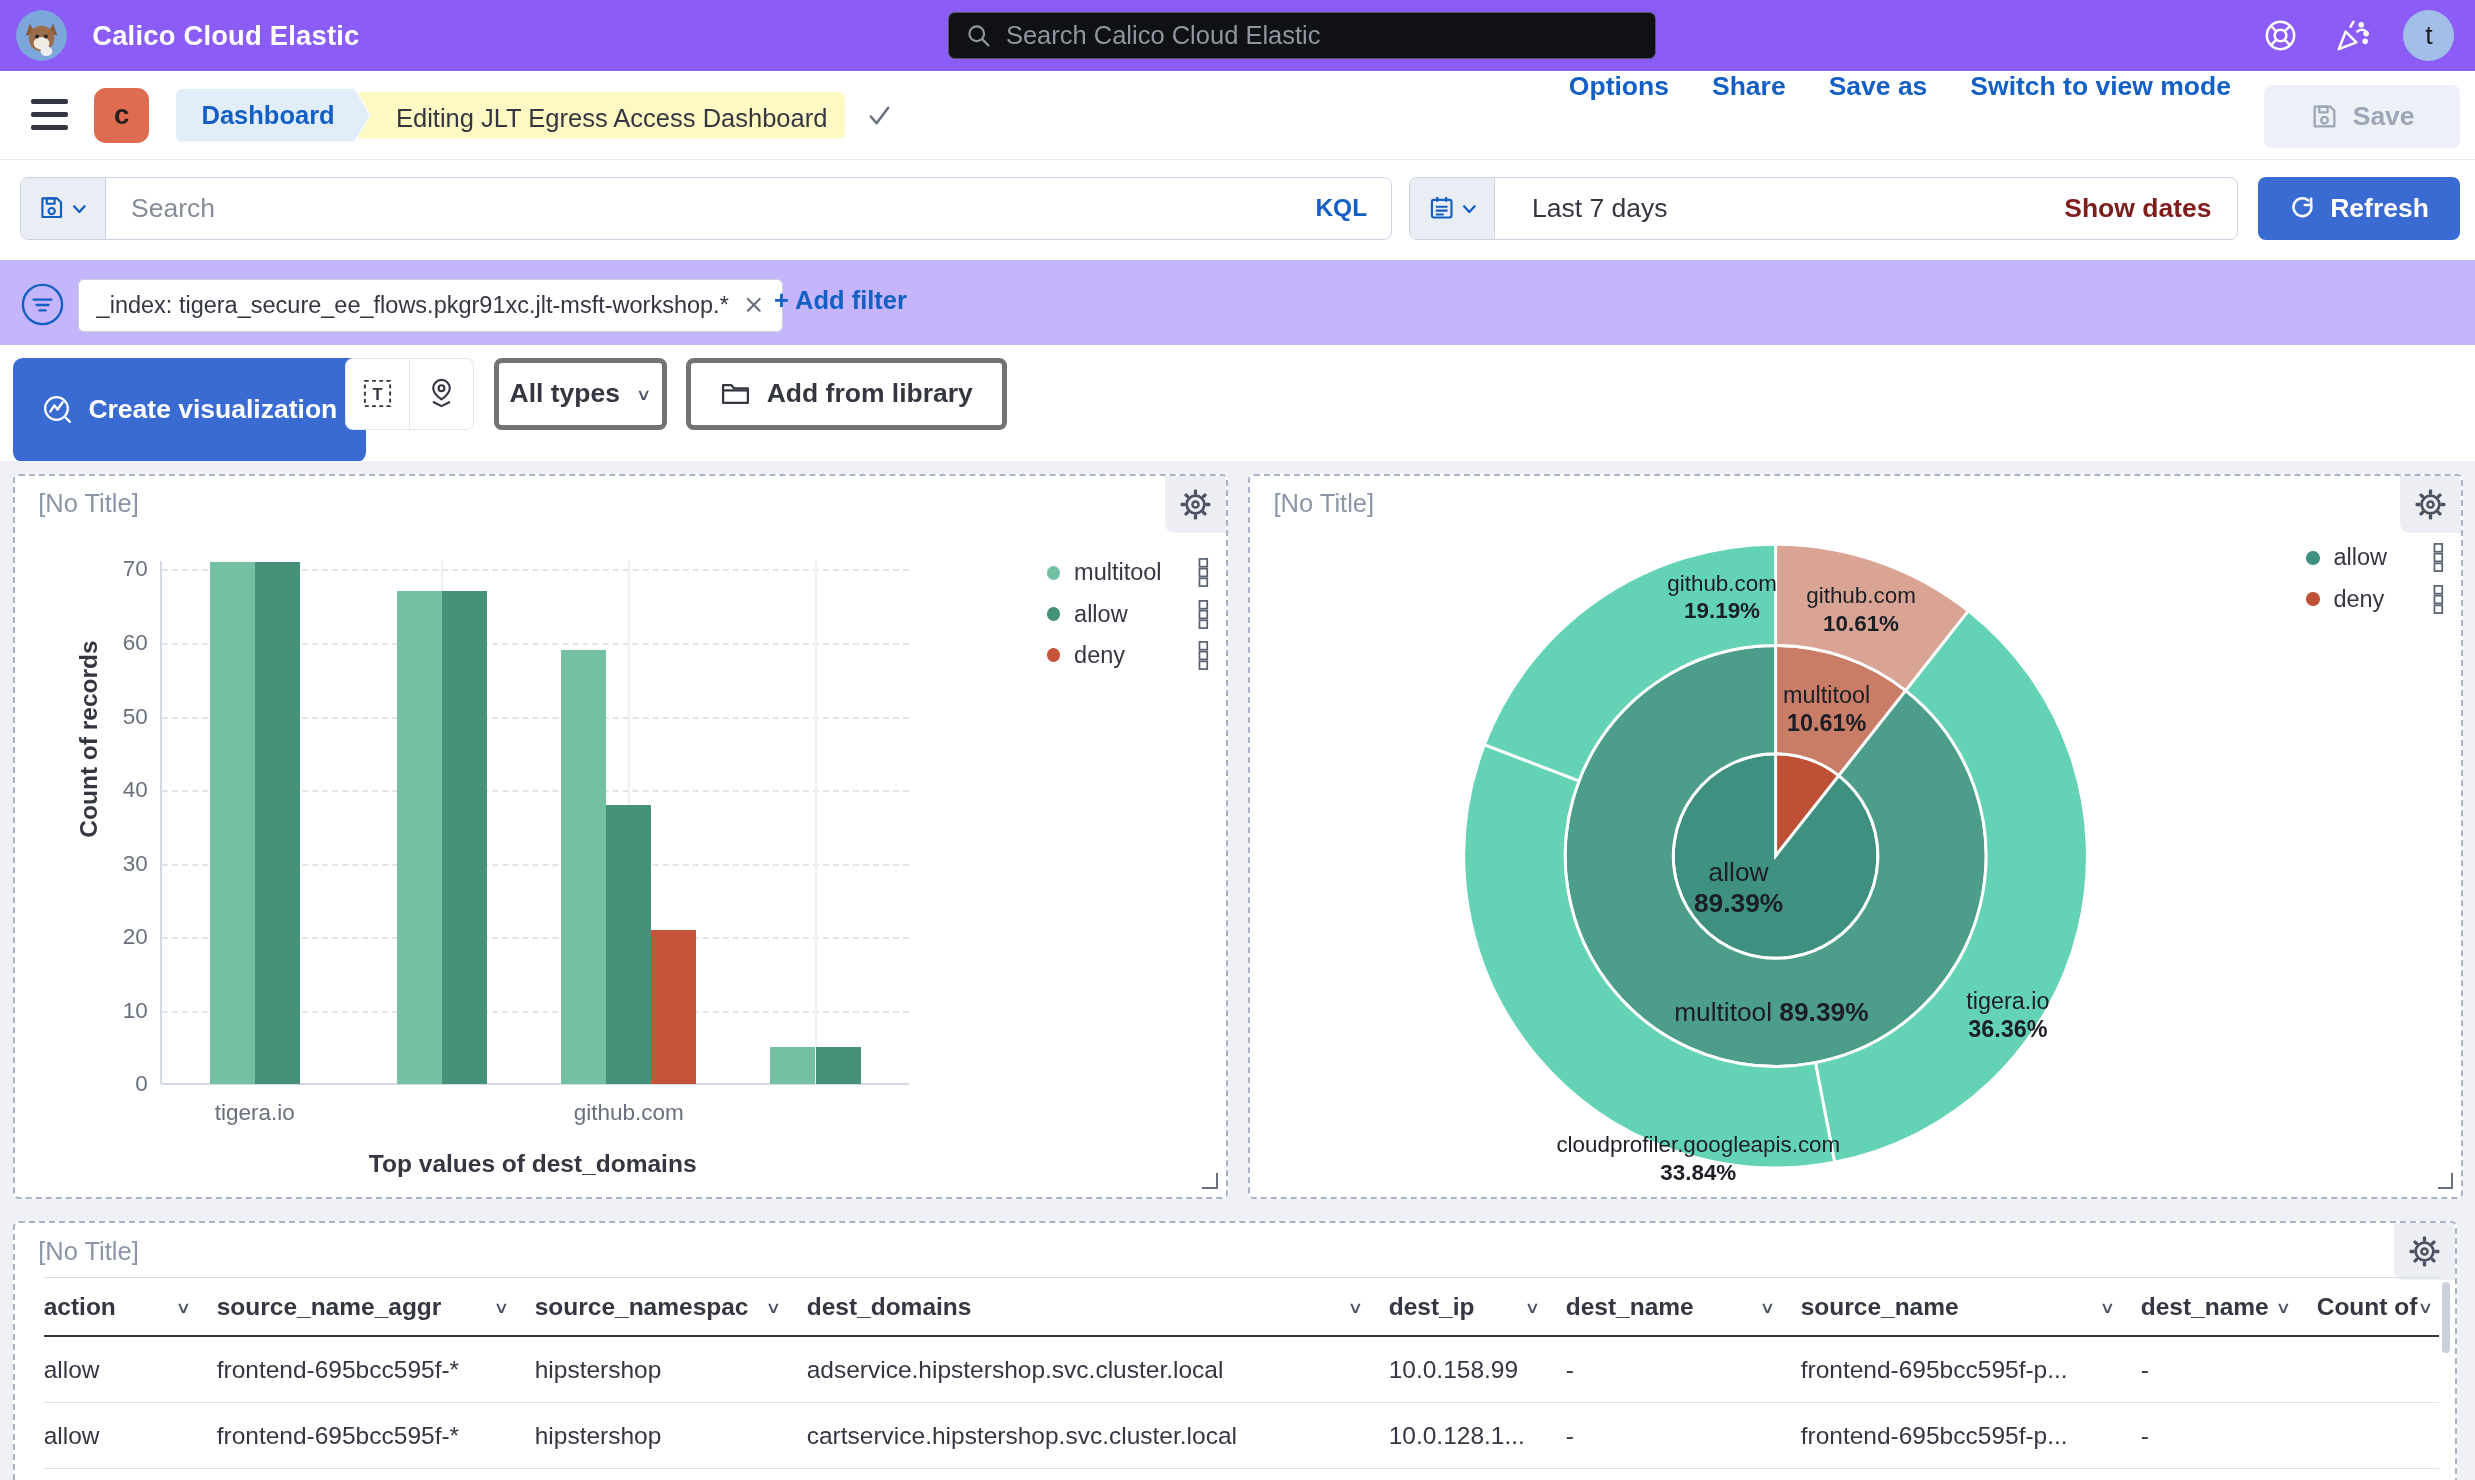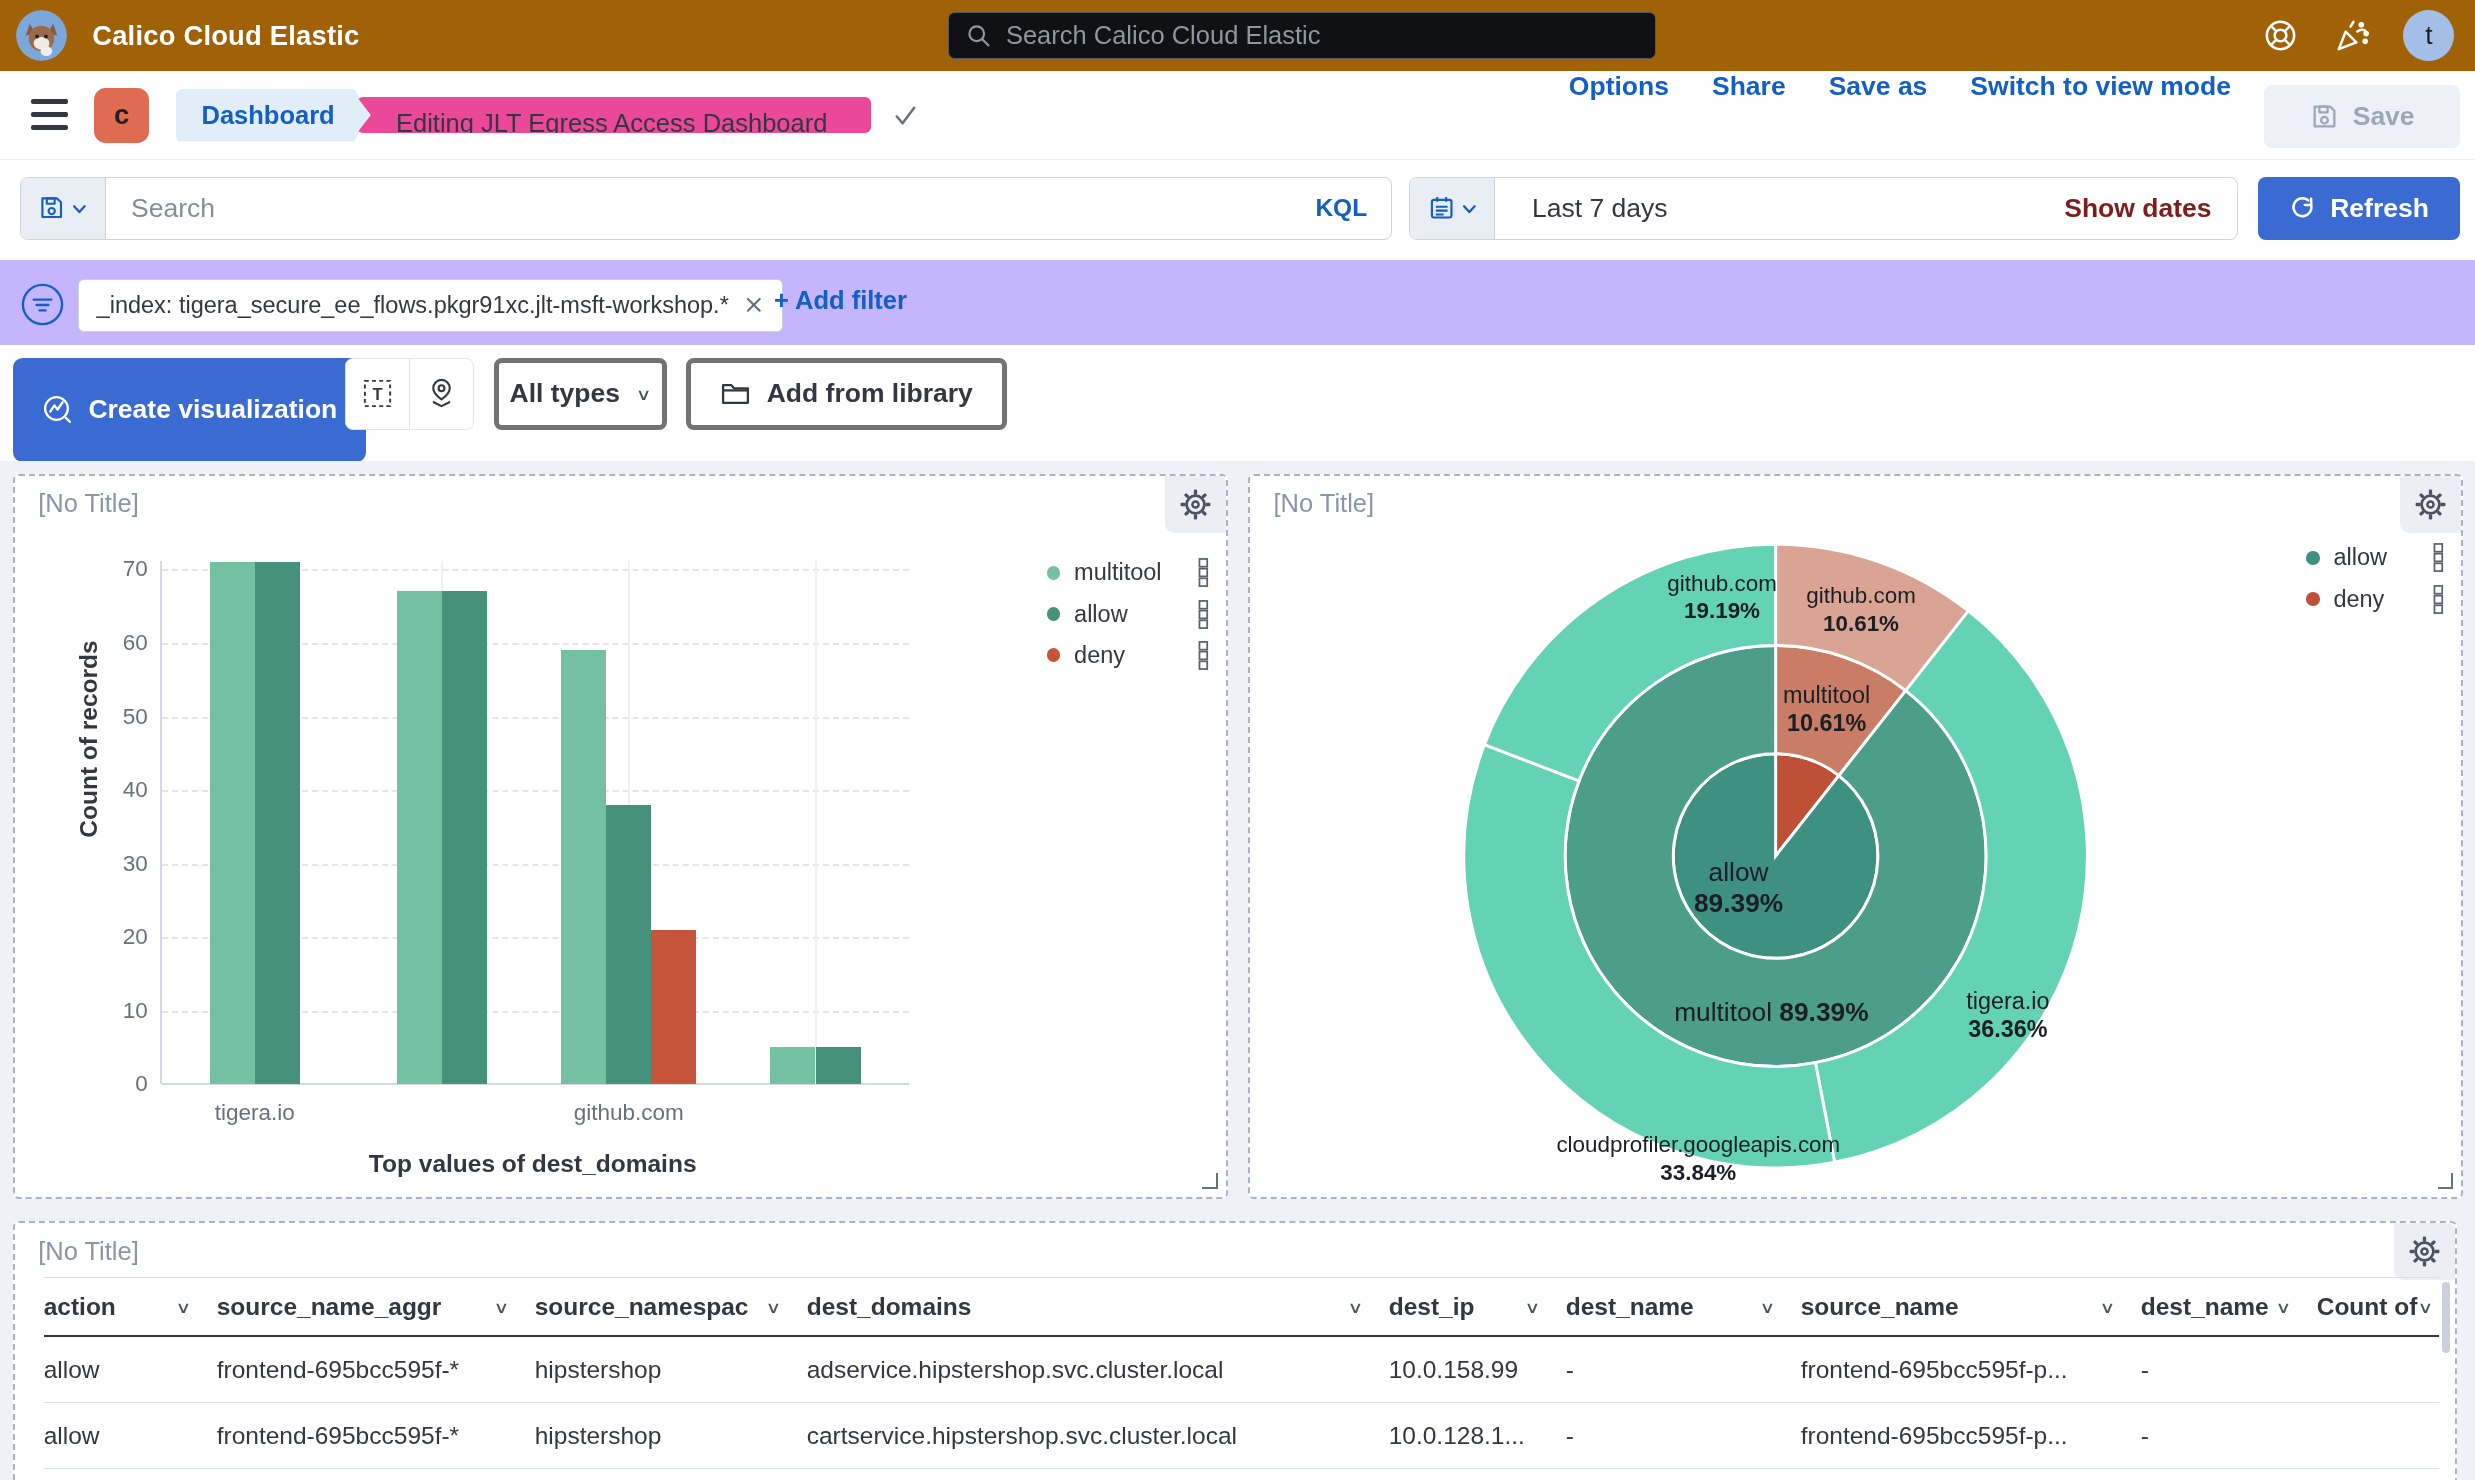--- a/index.html
+++ b/index.html
@@ -2,42 +2,42 @@
 <html><head>
 <meta charset="utf-8">
 <style>
   html,body{margin:0;padding:0}
   body{width:2476px;height:1480px;position:relative;overflow:hidden;background:#fff;
        font-family:"Liberation Sans",sans-serif;color:#343741}
   svg{display:block}
   input{font-family:"Liberation Sans",sans-serif}
 
   
-  .app-header{position:absolute;left:0;top:0;right:0;height:71px;background:#a16207;display:flex;align-items:center}
+  .app-header{position:absolute;left:0;top:0;right:0;height:71px;background:#8b5cf6;display:flex;align-items:center}
   .logo{width:51px;height:51px;margin-left:15.7px;border-radius:50%;overflow:hidden;flex:none}
   .app-title{color:#fff;font-size:27.4px;font-weight:bold;margin-left:25.5px;letter-spacing:0.2px}
   .hdr-search{position:absolute;left:948px;top:11.8px;width:708px;height:47px;border:1px solid #53575F;
               border-radius:6.9px;background:#101114;display:flex;align-items:center;padding:0 15.7px;gap:11.8px;box-sizing:border-box}
   .hdr-search input{flex:1;background:transparent;border:none;outline:none;color:#C8CDD4;font-size:25.5px}
   .hdr-search input::placeholder{color:#8F969F}
   .hdr-right{position:absolute;right:21.6px;top:0;height:71px;display:flex;align-items:center;gap:31px}
   .avatar{width:51px;height:51px;border-radius:50%;background:#A3BFE7;color:#1D1E20;font-size:26.5px;
           display:flex;align-items:center;justify-content:center}
 
   
   .nav-row{position:absolute;top:71px;left:0;right:0;height:89px;background:#fff;border-bottom:1px solid #E8EBF1;box-sizing:border-box}
   .burger{position:absolute;left:31px;top:28px;width:37px;height:31px;display:flex;flex-direction:column;justify-content:space-between;cursor:pointer}
   .burger span{height:4.9px;background:#343741;border-radius:2px}
   .space-badge{position:absolute;left:94px;top:16.7px;width:55px;height:55px;background:#DF6B50;border-radius:11.8px;
                color:#23201F;font-size:27.4px;font-weight:bold;display:flex;align-items:center;justify-content:center}
   .crumbs{position:absolute;left:176px;top:17.6px;display:flex;align-items:center}
   .crumb1{height:53px;line-height:53px;background:#E2EDFA;color:#135FC4;font-size:25.5px;font-weight:600;
           padding:0 35px 0 25.5px;clip-path:polygon(0 0,calc(100% - 15.7px) 0,100% 50%,calc(100% - 15.7px) 100%,0 100%);border-radius:5.9px}
-  .crumb2{height:36px;line-height:53px;background:#ec4899;color:#343741;font-size:25.5px;
-          padding:0 44px 0 39px;margin-left:-12.7px;clip-path:polygon(0 0,100% 0,100% 100%,0 100%,13.7px 50%);border-radius:5.9px}
+  .crumb2{height:47px;line-height:53px;background:#fef9c3;color:#343741;font-size:25.5px;
+          padding:0 18px 0 39px;margin-left:-12.7px;clip-path:polygon(0 0,100% 0,100% 100%,0 100%,13.7px 50%);border-radius:5.9px}
   .crumb-check{margin-left:19.6px}
   .nav-actions{position:absolute;right:245px;top:0;height:89px;display:flex;align-items:flex-start;gap:43px}
   .nav-link{color:#135FC4;font-size:26.5px;font-weight:600;cursor:pointer;white-space:nowrap}
   .save-btn{position:absolute;right:15.7px;top:13.7px;width:196px;height:63px;background:#EDF0F6;border-radius:7.8px;
             color:#9DA6B6;font-size:26.5px;font-weight:600;display:flex;align-items:center;justify-content:center;gap:13.7px}
 
   
   .query-row{position:absolute;top:160px;left:0;right:0;height:97px;background:#fff}
   .ctl{border:1px solid #CBD3E2;border-radius:7.8px;background:#fff;display:flex;overflow:hidden;box-sizing:border-box}
   .search-ctl{position:absolute;left:19.6px;top:16.7px;width:1372px;height:63px}

